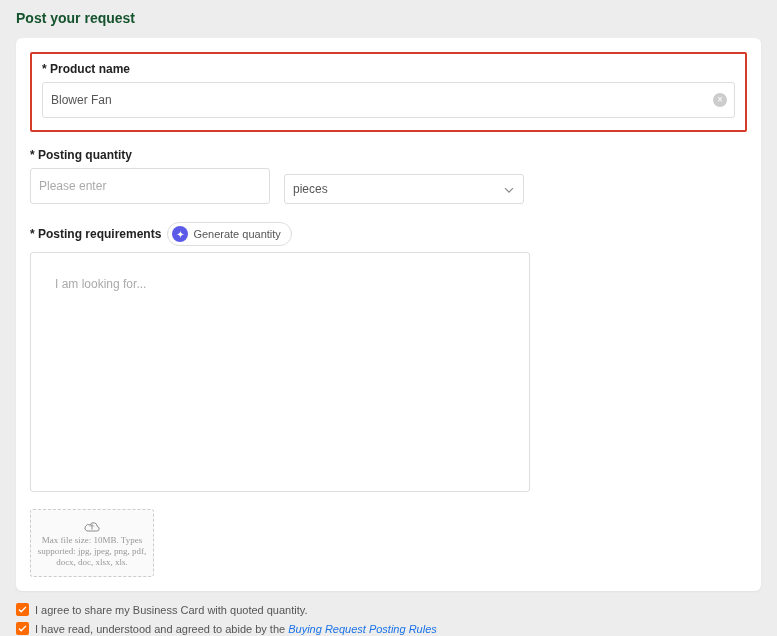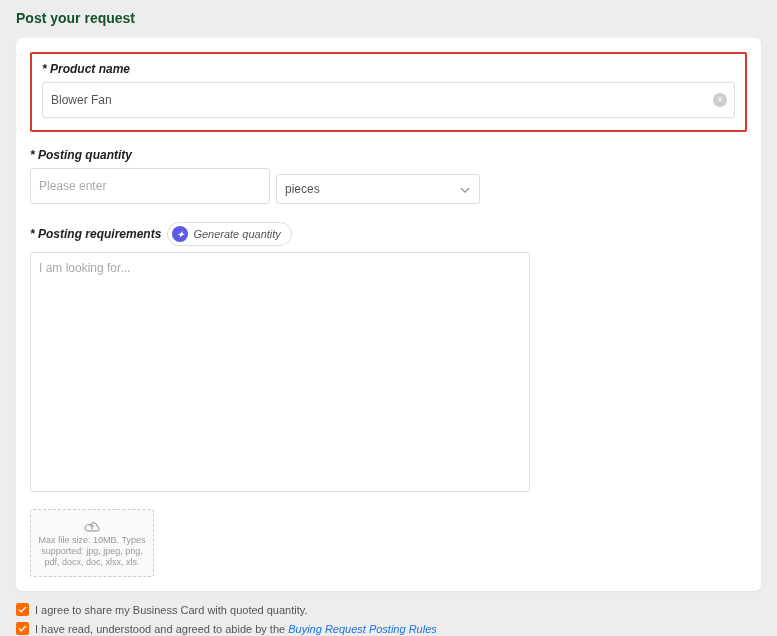--- a/index.html
+++ b/index.html
@@ -30,21 +30,20 @@
     margin-bottom: 16px;
   }
   .label {
     font-size: 12px;
     font-weight: bold;
     color: #222;
     margin-bottom: 6px;
     display: flex;
     align-items: center;
     gap: 6px;
-    font-style: italic;
   }
   .text-input {
     width: 100%;
     height: 36px;
     border: 1px solid #ddd;
     border-radius: 3px;
     padding: 0 28px 0 8px;
     font-size: 12px;
     color: #555;
     outline: none;
@@ -61,26 +60,26 @@
     border-radius: 50%;
     background: #ccc;
     color: #fff;
     font-size: 10px;
     line-height: 14px;
     text-align: center;
     cursor: pointer;
   }
   .row {
     display: flex;
-    gap: 6px;
+    gap: 14px;
     margin-bottom: 18px;
   }
   .col { display: flex; flex-direction: column; }
   .col.qty { width: 240px; }
-  .col.unit { width: 204px; justify-content: flex-start; }
+  .col.unit { width: 240px; justify-content: flex-start; }
   .select {
     width: 100%;
     height: 30px;
     border: 1px solid #ddd;
     border-radius: 3px;
     padding: 0 28px 0 8px;
     font-size: 12px;
     color: #555;
     background: #fff;
     appearance: none;
@@ -117,21 +116,21 @@
     font-size: 10px;
     display: flex; align-items: center; justify-content: center;
   }
 
   .textarea {
     width: 500px;
     max-width: 100%;
     height: 240px;
     border: 1px solid #ddd;
     border-radius: 3px;
-    padding: 8px;
+    padding: 24px;
     font-size: 12px;
     color: #555;
     outline: none;
     resize: none;
     font-family: inherit;
   }
   .textarea::placeholder { color: #aaa; }
 
   .upload-box {
     margin-top: 14px;
@@ -143,20 +142,21 @@
     display: flex;
     flex-direction: column;
     align-items: center;
     justify-content: center;
     padding: 6px;
     text-align: center;
     color: #999;
     font-size: 9px;
     line-height: 1.2;
     cursor: pointer;
+    font-family: Liberation Serif, serif;
   }
   .upload-box svg { width: 18px; height: 14px; margin-bottom: 3px; }
 
   .checks { margin-top: 4px; }
   .check-row {
     display: flex;
     align-items: center;
     gap: 6px;
     font-size: 11px;
     color: #555;

